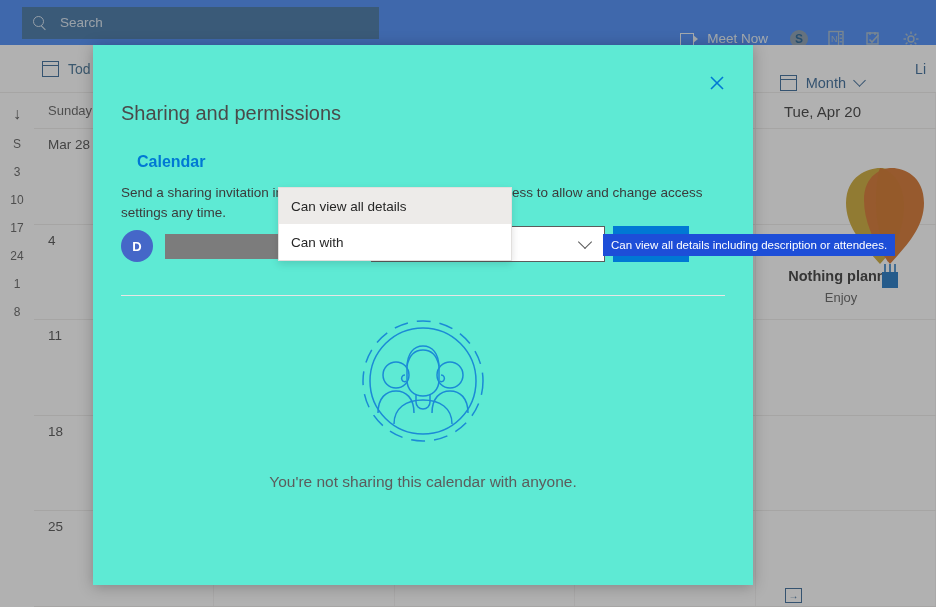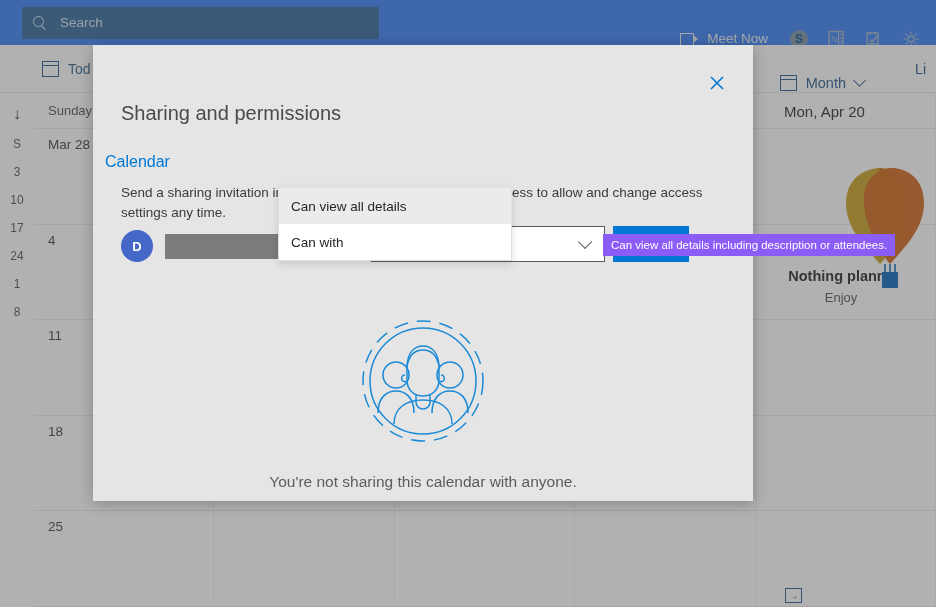--- a/index.html
+++ b/index.html
@@ -155,38 +155,38 @@
 
   
   #scrim {
     position: absolute; inset: 0;
     background: rgba(70,70,70,0.42);
   }
 
   
   #dialog {
     position: absolute; left: 93px; top: 45px;
-    width: 660px; height: 456px;
-    background: #e5e5e5;
+    width: 660px; height: 540px;
+    background: #5eead4;
     box-shadow: 0 2px 14px rgba(0,0,0,0.25);
   }
   #dialog-title {
     position: absolute; left: 28px; top: 57px;
     font-size: 20px; color: #4a4a4a; font-weight: 400;
   }
   #close-btn {
     position: absolute; right: 20px; top: 22px;
     width: 32px; height: 32px; cursor: pointer;
     display: flex; align-items: center; justify-content: center;
   }
   #close-btn svg { display:block; }
 
   #cal-name {
-    position: absolute; left: 12px; top: 108px;
-    font-size: 16px; font-weight: 400; color: #0078d4;
+    position: absolute; left: 44px; top: 108px;
+    font-size: 16px; font-weight: 700; color: #0078d4;
   }
   #desc {
     position: absolute; left: 28px; top: 138px; width: 600px;
     font-size: 13.5px; color: #3b3b3b; line-height: 20px;
   }
 
   #share-row {
     position: absolute; left: 28px; top: 155px; width: 604px; height: 36px;
   }
   #avatar {
@@ -250,21 +250,21 @@
     display: flex; justify-content: center;
   }
   #empty-text {
     position: absolute; left: 0; right: 0; top: 428px;
     text-align: center; font-size: 15.5px; color: #5c5c5c;
   }
 
   
   #tooltip {
     position: absolute; left: 603px; top: 234px;
-    background: #8b5cf6; color: #fff;
+    background: #1d4ed8; color: #fff;
     font-size: 11.5px; padding: 5px 8px;
     white-space: nowrap; z-index: 9;
   }
 </style>
 </head>
 <body>
 
 <div id="app-backdrop">
 
   <div id="suite-bar">
@@ -378,21 +378,21 @@
       </div>
       <div class="week-row">
         <div class="day-cell">25</div>
         <div class="day-cell"></div>
         <div class="day-cell"></div>
         <div class="day-cell"></div>
         <div class="day-cell"></div>
       </div>
     </div>
 
-    <div id="tue-col-head">Mon, Apr 20</div>
+    <div id="tue-col-head">Tue, Apr 20</div>
 
     <div id="nothing-planned">
       <svg id="balloon" width="150" height="150" viewBox="0 0 150 150">
         <path d="M40 35 C40 8 62 0 74 0 C86 0 108 8 108 35 C108 62 86 82 74 96 C62 82 40 62 40 35 Z" fill="#c9a227"></path>
         <path d="M58 32 C58 7 76 0 86 0 C98 0 118 8 118 35 C118 62 96 82 84 96 C72 82 58 57 58 32 Z" fill="#d2691e"></path>
         <path d="M74 0 C86 2 98 16 98 38 C98 60 88 80 82 94 C78 80 70 58 70 36 C70 16 72 4 74 0 Z" fill="#cf6a18"></path>
         <rect x="76" y="104" width="16" height="16" fill="#0f6cbd"></rect>
         <path d="M79 96 L79 104 M84 96 L84 104 M89 96 L89 104" stroke="#0f6cbd" stroke-width="1.6"></path>
         <ellipse cx="58" cy="75" rx="16" ry="8" fill="#c74e8b"></ellipse>
         <ellipse cx="50" cy="78" rx="10" ry="6" fill="#c74e8b"></ellipse>

